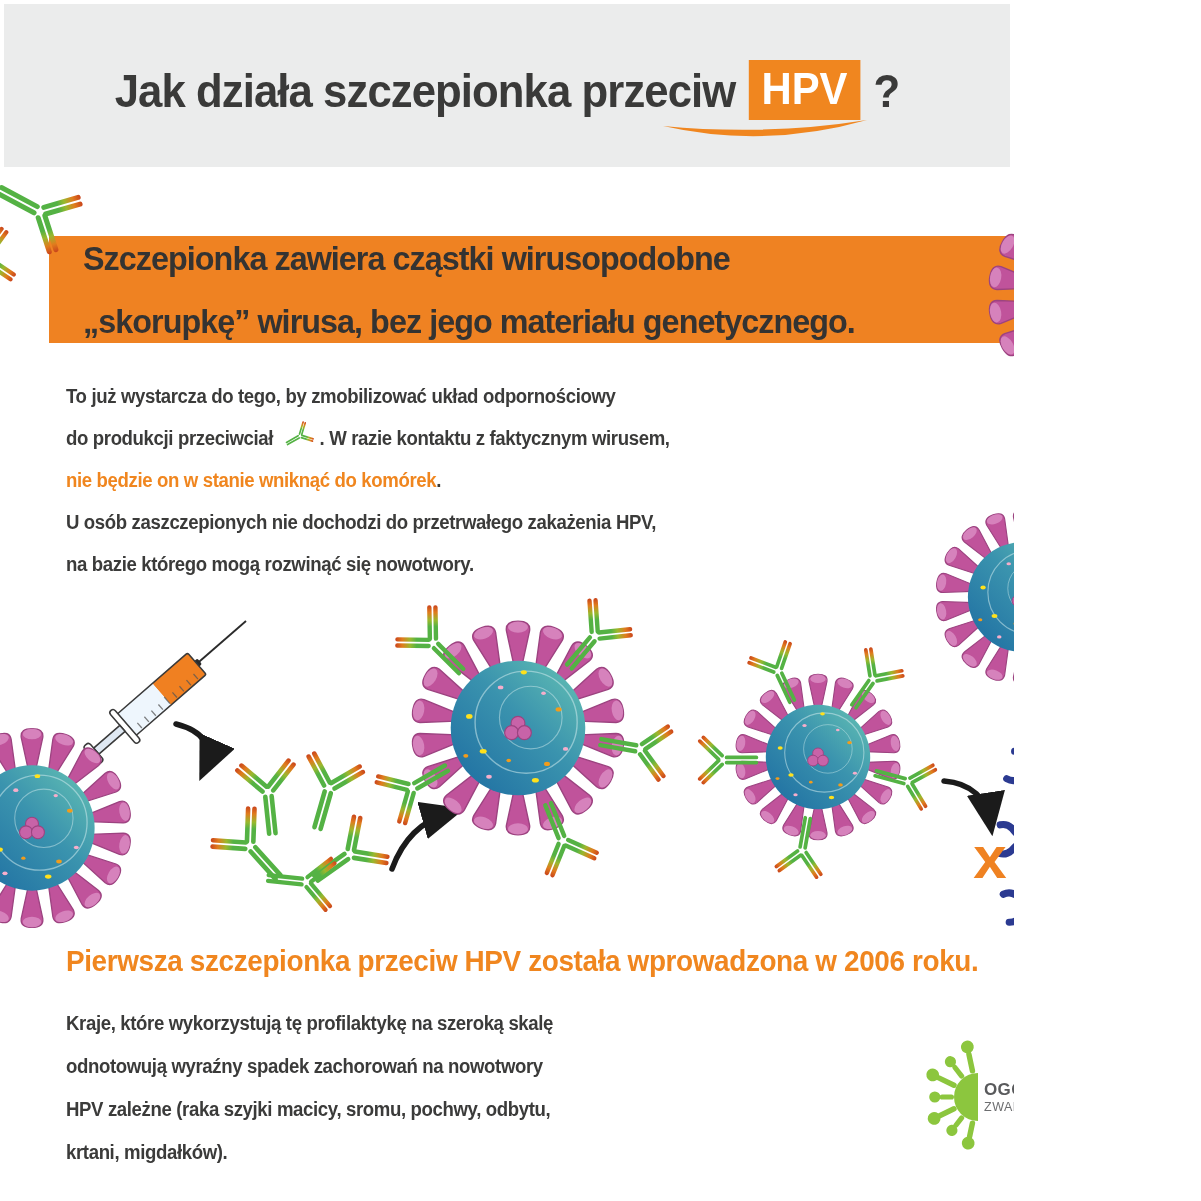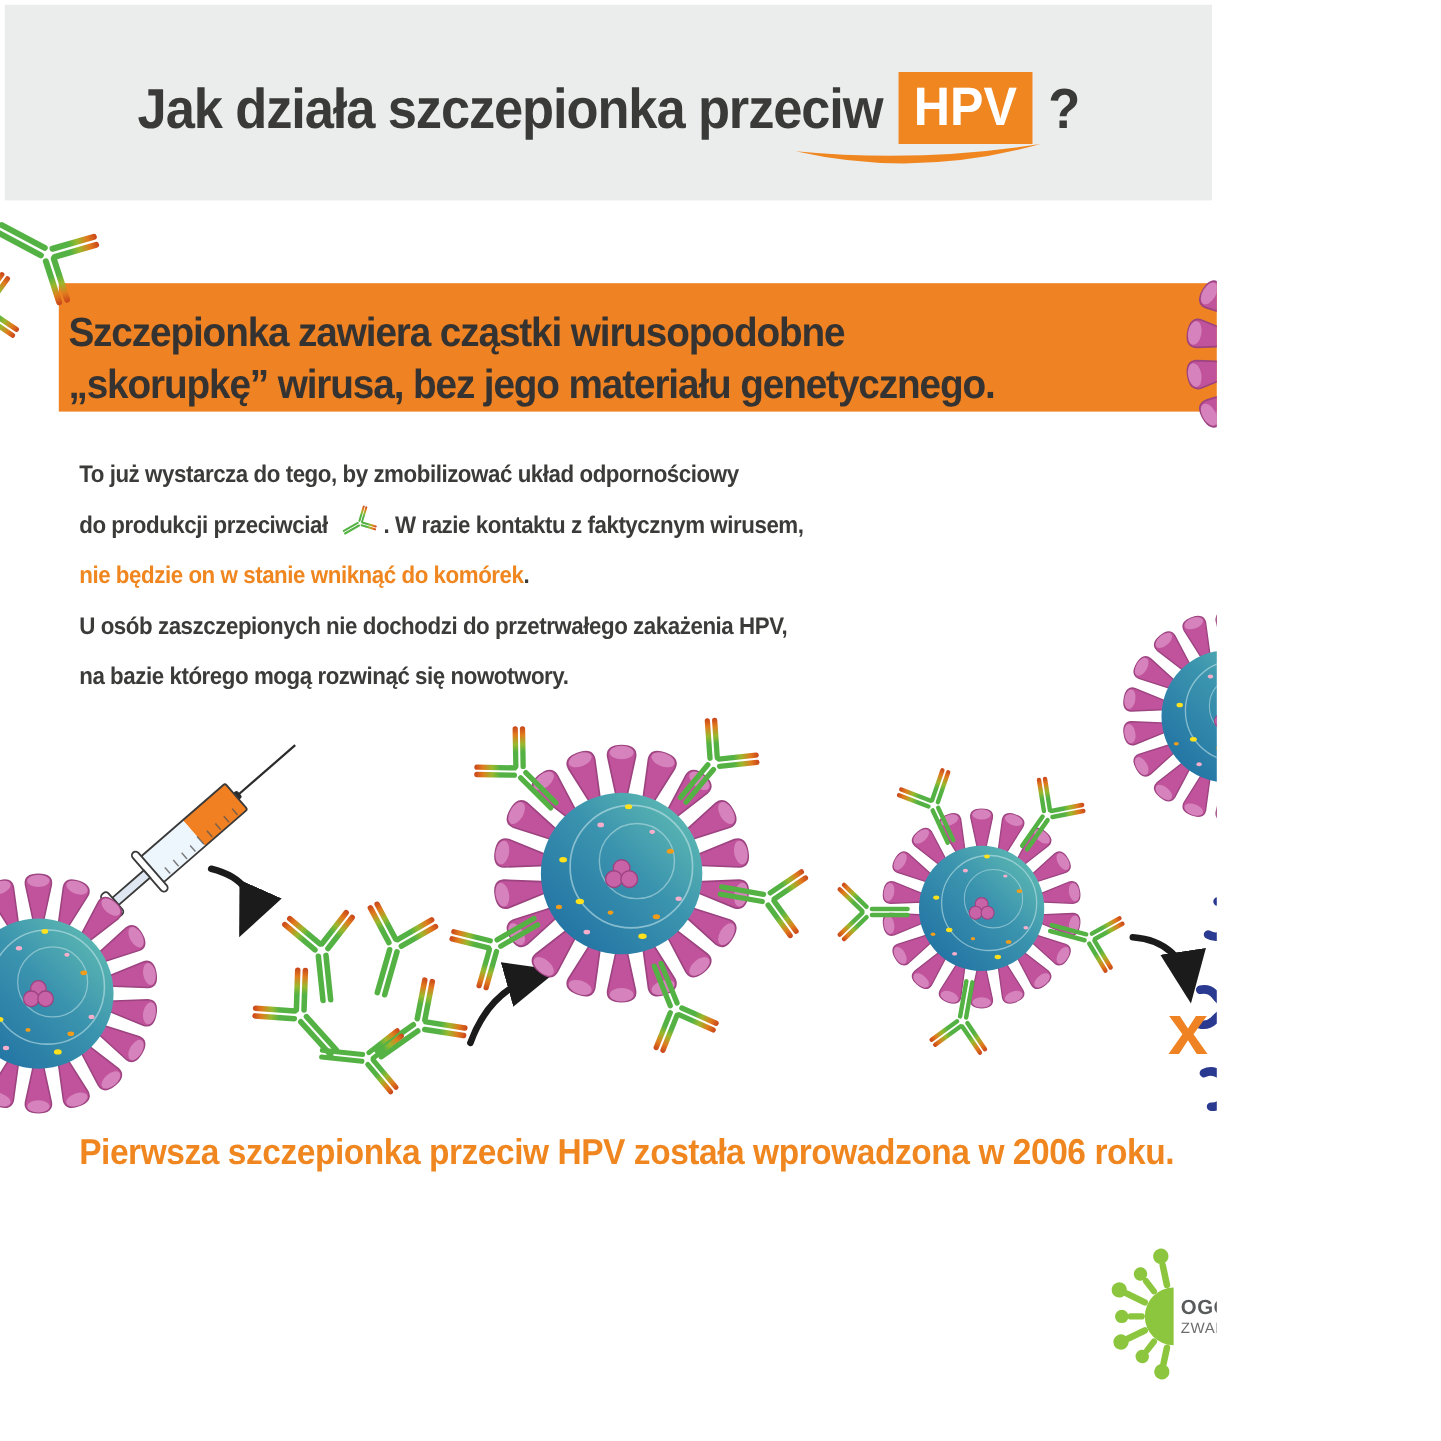--- a/index.html
+++ b/index.html
@@ -7,21 +7,21 @@
           font-family:"Liberation Sans",sans-serif;font-weight:bold;}
   
   .topband{position:absolute;left:4px;top:4px;right:4px;height:163px;background:#ebecec;}
   .title-row{position:absolute;left:0;right:0;top:56px;display:flex;justify-content:center;
              align-items:center;gap:14px;font-size:47px;color:#3a3a39;letter-spacing:-1px;
              transform:scaleX(.93);transform-origin:50% 50%;}
   .hpv-badge{background:#f0861f;color:#ffffff;padding:3px 14px 5px 14px;font-size:45px;letter-spacing:0;}
   .swoosh{position:absolute;left:655px;top:113px;}
   
   .banner{position:absolute;left:49px;top:236px;width:974px;height:107px;background:#ef8222;
-          display:flex;flex-direction:column;justify-content:flex-end;padding-left:8px;
+          display:flex;flex-direction:column;justify-content:space-between;padding-left:34px;
           box-sizing:border-box;color:#343332;font-size:34px;line-height:44px;letter-spacing:-1px;}
   .banner .bline{transform:scaleX(.95);transform-origin:0 50%;white-space:nowrap;}
   
   .para{position:absolute;color:#3b3b3a;font-size:20px;letter-spacing:-0.4px;}
   .para .pline{transform:scaleX(.93);transform-origin:0 50%;white-space:nowrap;height:42px;
                display:flex;align-items:center;}
   .p1{left:66px;top:375px;}
   .p2{left:66px;top:1002px;}
   .p2 .pline{height:43px;}
   .orange-text{color:#f0861f;}
@@ -151,20 +151,26 @@
     <div class="pline">
       <span class="orange-text">nie będzie on w stanie wniknąć do komórek</span>
       <span>.</span>
     </div>
     <div class="pline">U osób zaszczepionych nie dochodzi do przetrwałego zakażenia HPV,</div>
     <div class="pline">na bazie którego mogą rozwinąć się nowotwory.</div>
   </div>
 
   <div class="statement">Pierwsza szczepionka przeciw HPV została wprowadzona w 2006 roku.</div>
 
+  <div class="para p2">
+    <div class="pline">Kraje, które wykorzystują tę profilaktykę na szeroką skalę</div>
+    <div class="pline">odnotowują wyraźny spadek zachorowań na nowotwory</div>
+    <div class="pline">HPV zależne (raka szyjki macicy, sromu, pochwy, odbytu,</div>
+    <div class="pline">krtani, migdałków).</div>
+  </div>
 
   <div class="logo-l1">OGÓLNOPOLSKI PROGRAM</div>
   <div class="logo-l2">ZWALCZANIA CHORÓB INFEKCYJNYCH</div>
 
   <svg class="scene" width="1201" height="1201" viewBox="0 0 1201 1201">
 
     <g>
       <use href="#antibody" transform="translate(40,212) rotate(118) scale(1.2)"></use>
       <use href="#antibody" transform="translate(-16,258) rotate(80) scale(1.0)"></use>
     </g>

